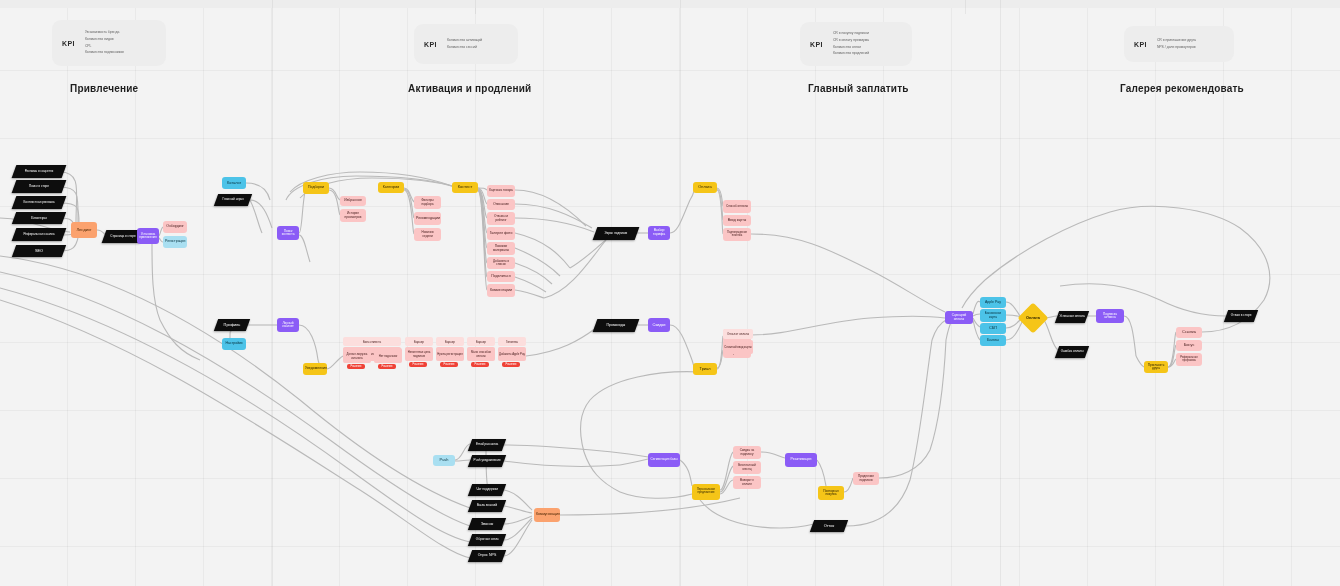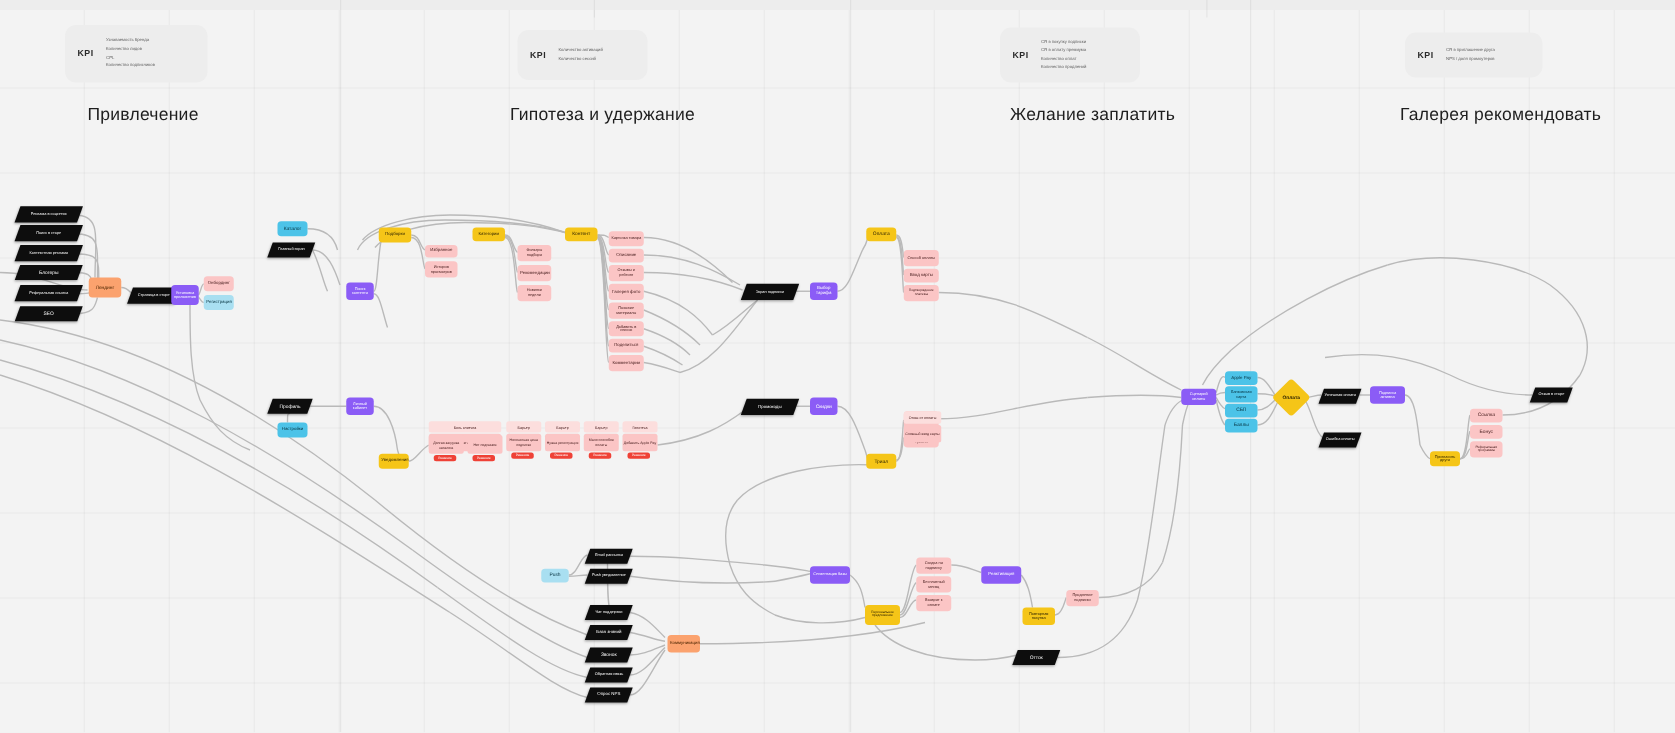--- a/index.html
+++ b/index.html
@@ -52,21 +52,21 @@
     font-size: 7px; font-weight: 700; color: #2b2b2b;
     letter-spacing: .4px; margin-right: 10px; flex: 0 0 auto;
   }
   .kpi-lines { display: flex; flex-direction: column; gap: 3px; }
   .kpi-lines span {
     font-size: 3.4px; color: #5f5f5f; line-height: 1.05;
     white-space: nowrap;
   }
   .stage-title {
     position: absolute;
-    font-size: 14px; font-weight: 400; color: #1e1e1e;
+    font-size: 10px; font-weight: 700; color: #1e1e1e;
     letter-spacing: .2px; white-space: nowrap;
   }
 
   
   .node {
     position: absolute;
     display: flex; align-items: center; justify-content: center;
     text-align: center;
     line-height: 1.04;
     overflow: hidden;
@@ -270,32 +270,32 @@
   </div>
   <div class="stage-title" style="left:70px; top:83px;">Привлечение</div>
 
   <div class="kpi-card" style="left:414px; top:24px; width:104px; height:40px;">
     <span class="kpi-label">KPI</span>
     <span class="kpi-lines">
       <span>Количество активаций</span>
       <span>Количество сессий</span>
     </span>
   </div>
-  <div class="stage-title" style="left:408px; top:83px;">Гипотеза и удержание</div>
+  <div class="stage-title" style="left:408px; top:83px;">Активация и продлений</div>
 
   <div class="kpi-card" style="left:800px; top:22px; width:112px; height:44px;">
     <span class="kpi-label">KPI</span>
     <span class="kpi-lines">
       <span>CR в покупку подписки</span>
       <span>CR в оплату премиума</span>
       <span>Количество оплат</span>
       <span>Количество продлений</span>
     </span>
   </div>
-  <div class="stage-title" style="left:808px; top:83px;">Желание заплатить</div>
+  <div class="stage-title" style="left:808px; top:83px;">Главный заплатить</div>
 
   <div class="kpi-card" style="left:1124px; top:26px; width:110px; height:36px;">
     <span class="kpi-label">KPI</span>
     <span class="kpi-lines">
       <span>CR в приглашение друга</span>
       <span>NPS / доля промоутеров</span>
     </span>
   </div>
   <div class="stage-title" style="left:1120px; top:83px;">Галерея рекомендовать</div>
 

